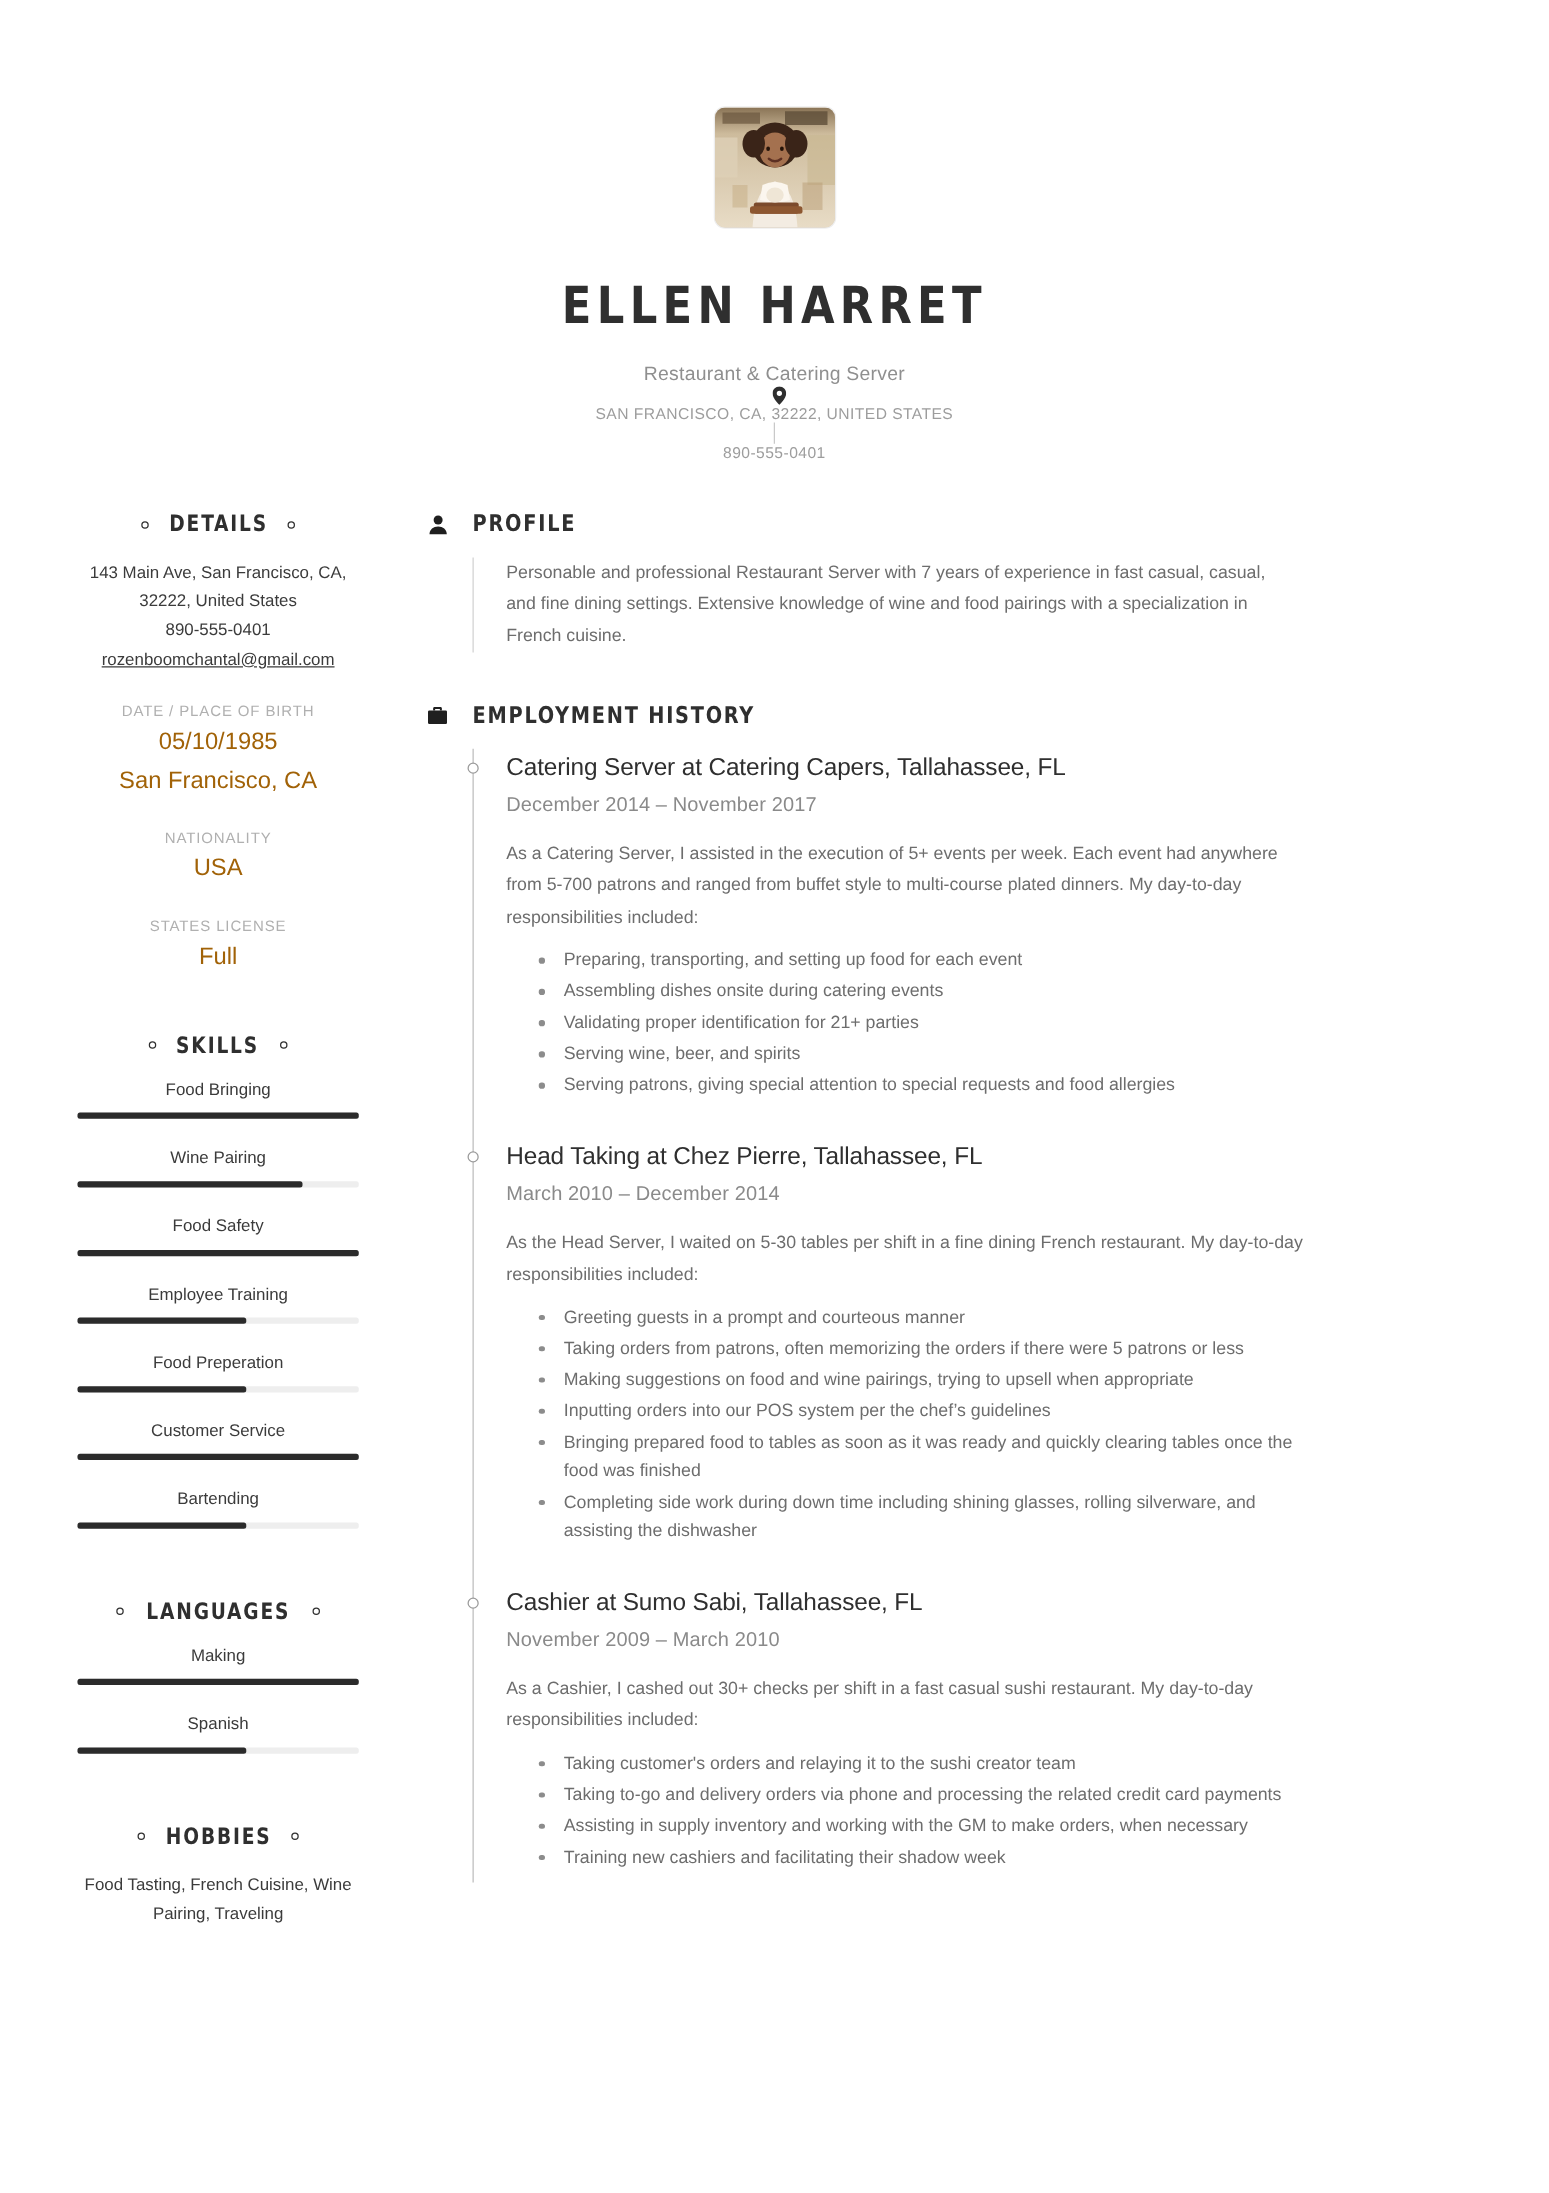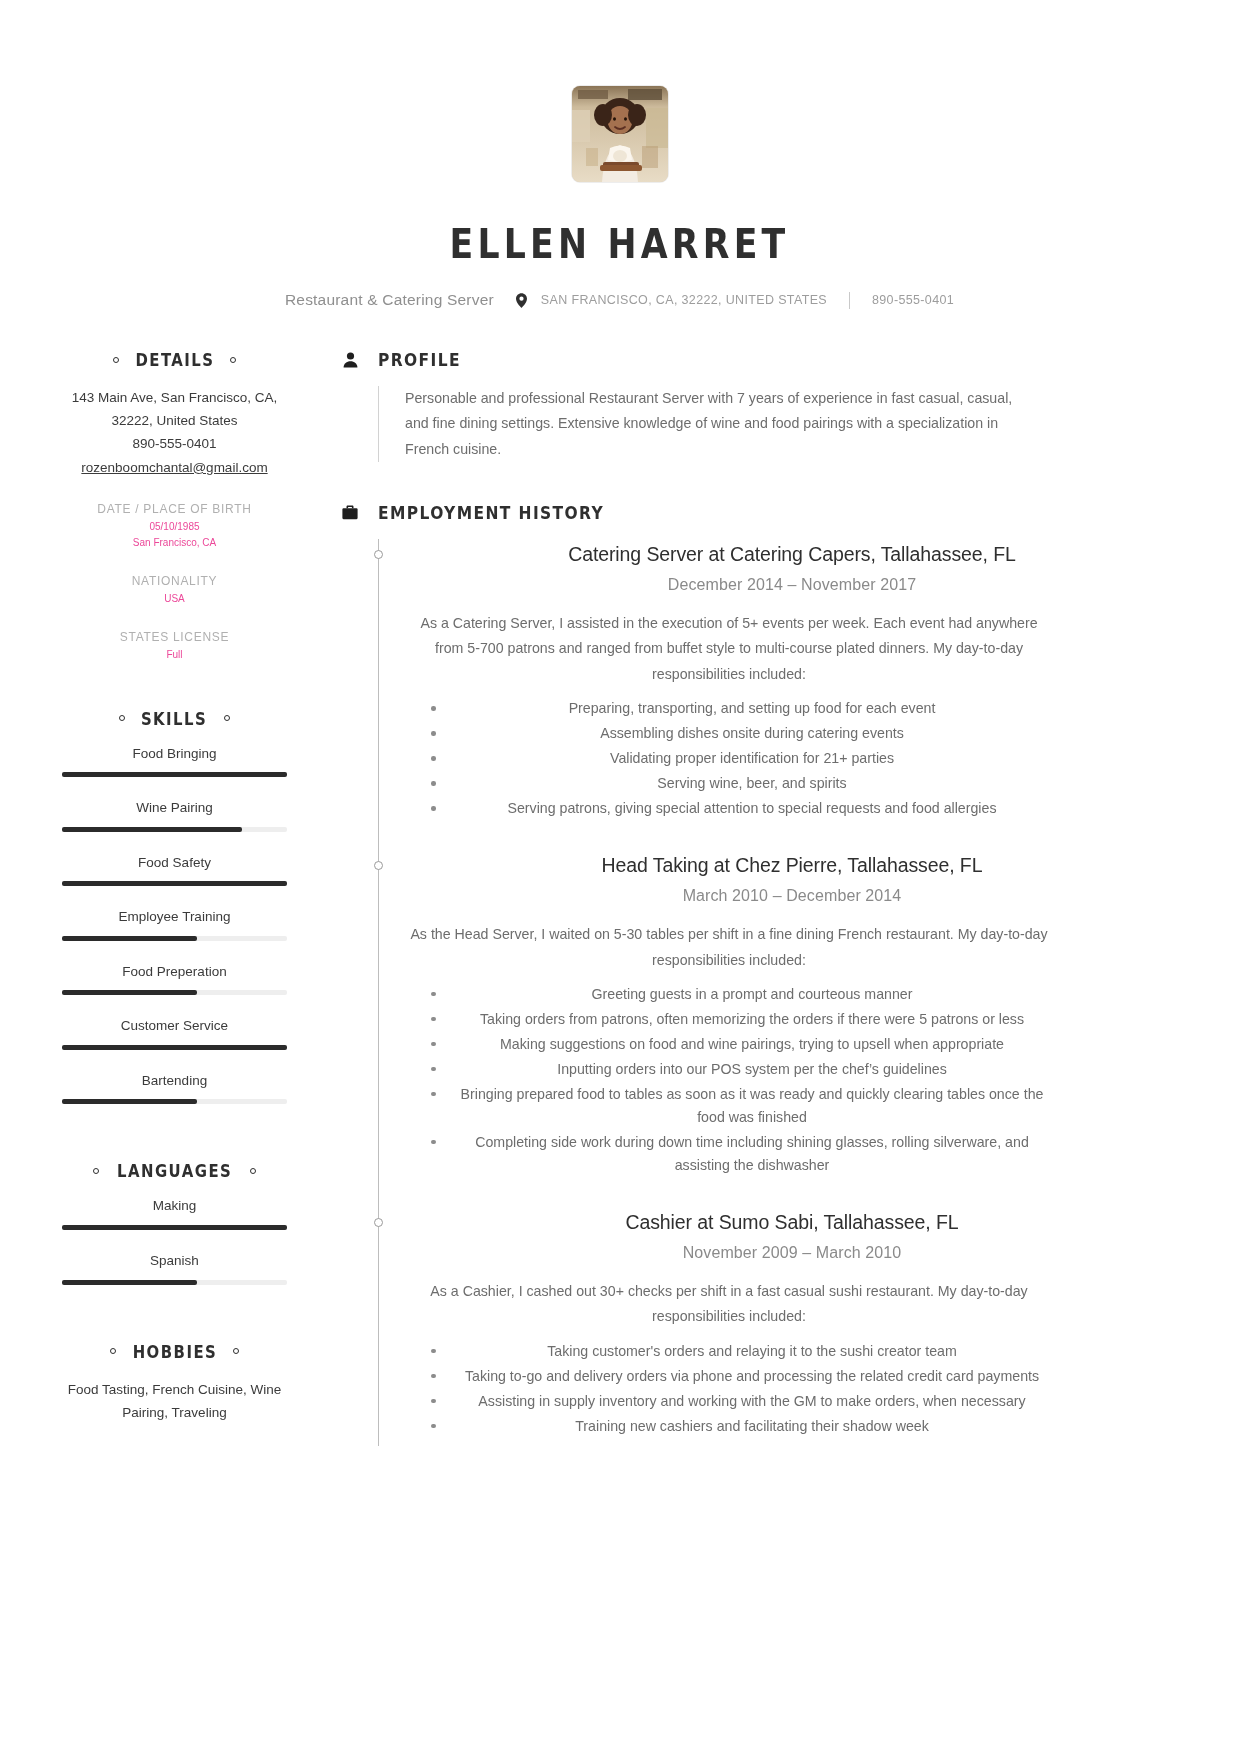--- a/index.html
+++ b/index.html
@@ -53,20 +53,21 @@
   }
 
   .subline {
     margin-top: 26px;
     display: flex;
     align-items: center;
     justify-content: center;
     gap: 0;
     font-size: 14.5px;
     color: #9a9a9a;
+    flex-direction: column;
   }
   .subline .job-title {
     font-size: 15.5px;
     color: #8f8f8f;
     letter-spacing: 0.2px;
   }
   .subline .pin-wrap {
     display: inline-flex;
     align-items: center;
     margin-left: 22px;
@@ -149,23 +150,23 @@
   }
 
   .detail-group { margin-top: 23px; }
   .detail-label {
     font-size: 12px;
     letter-spacing: 0.7px;
     color: #b0b0b0;
     margin-bottom: 3px;
   }
   .detail-value {
-    font-size: 10px;
+    font-size: 19px;
     line-height: 1.62;
-    color: #ec4899;
+    color: #a16207;
   }
 
   
   .skills-wrap { margin-top: 6px; }
   .skill-row { margin-bottom: 6px; }
   .skill-name {
     font-size: 13.5px;
     color: #3b3b3b;
     margin-bottom: 10px;
     line-height: 1.3;
@@ -230,21 +231,20 @@
   }
 
   
   .timeline {
     position: relative;
     margin-left: 37px;
     padding-left: 26px;
     border-left: 1.3px solid #bdbdbd;
     padding-top: 2px;
     padding-bottom: 6px;
-    text-align: center;
   }
   .job { position: relative; padding-bottom: 30px; }
   .job:last-child { padding-bottom: 0; }
   .job .dot {
     position: absolute;
     left: -31.5px;
     top: 9px;
     width: 9px; height: 9px;
     border-radius: 50%;
     background: #ffffff;

